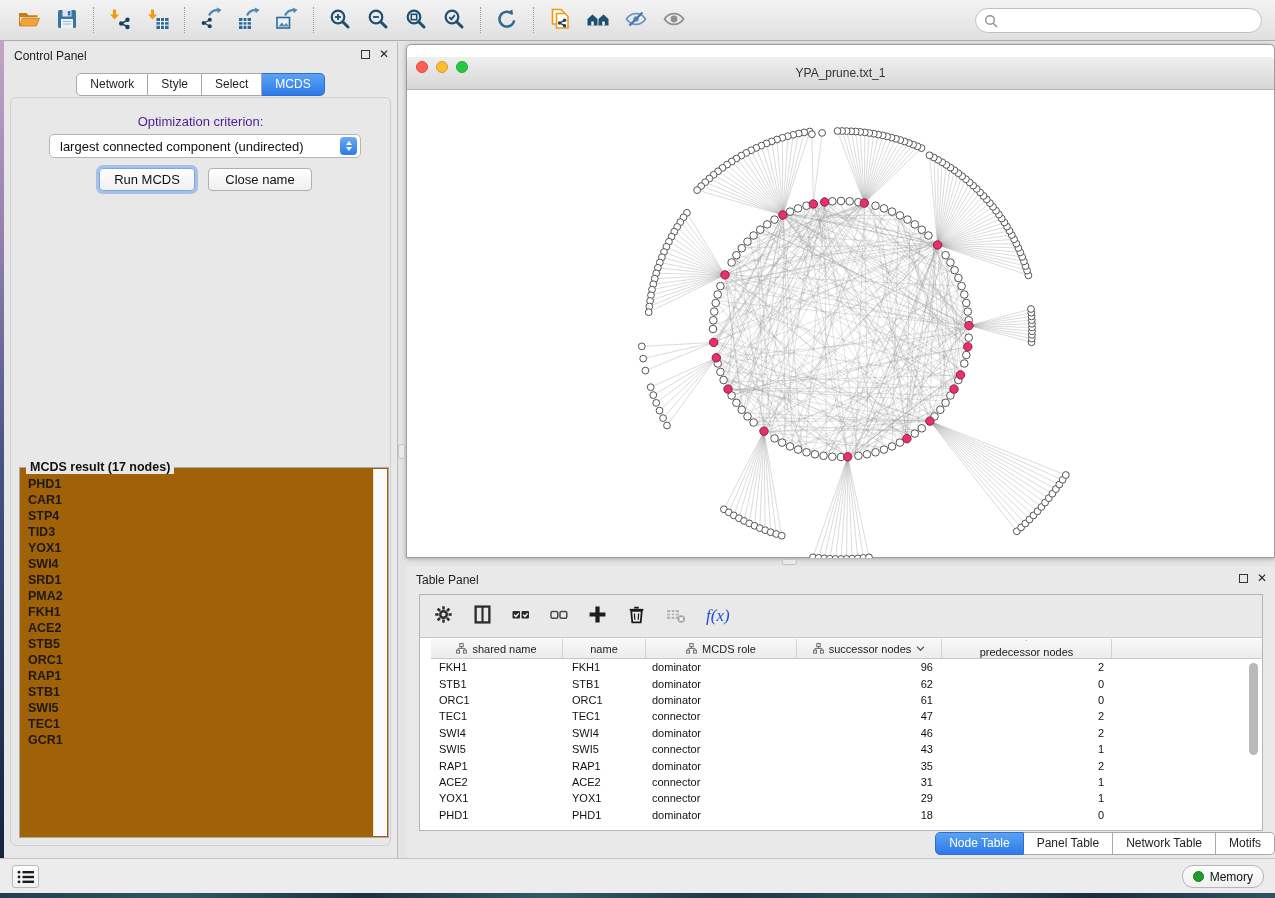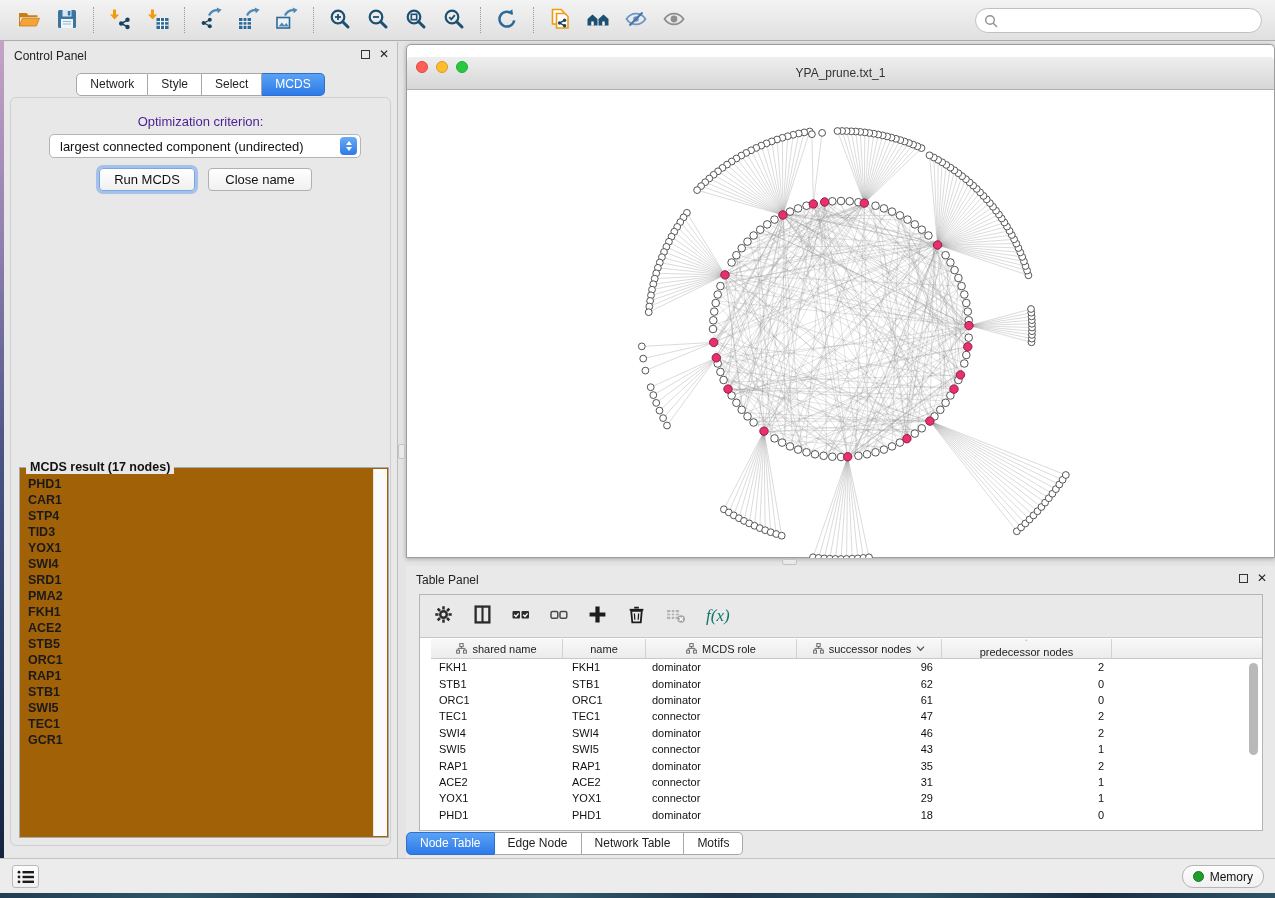--- a/index.html
+++ b/index.html
@@ -77,32 +77,32 @@
   #net-canvas { position:absolute; left:0; top:20px; width:867px; height:493px; }
 
   
   .vgrip { position:absolute; left:398px; top:444px; width:7px; height:15px; background:#e9e9e9; border:1px solid #c4c4c4; border-radius:2px; }
   .hgrip { position:absolute; left:782px; top:559px; width:15px; height:6px; background:#e9e9e9; border:1px solid #c4c4c4; border-radius:2px; }
 
   
   #table-panel { position:absolute; left:406px; top:566px; width:869px; height:292px; background:#e9e9e9; }
   #tp-box { position:absolute; left:13px; right:12px; top:28px; height:237px; border:1px solid #b5b5b5; background:#fff; }
   #tp-toolbar { height:43px; background:#e9e9e9; border-bottom:1px solid #c6c6c6; display:flex; align-items:center; padding-left:14px; gap:20px; }
-  .fx-label { font-family:"Liberation Serif","DejaVu Serif",serif; font-style:italic; font-size:17px; color:#0f766e; }
+  .fx-label { font-family:"Liberation Serif","DejaVu Serif",serif; font-style:italic; font-size:17px; color:#1d4ed8; }
 
   #tp-table { position:absolute; left:0; right:0; top:44px; bottom:0; overflow:hidden; background:#fff;margin-left:11px; }
   #tp-header { display:flex; height:20px; background:linear-gradient(#f8f8f8,#ececec); border-bottom:1px solid #c9c9c9; }
   .th { display:flex; align-items:center; justify-content:center; gap:5px; border-right:1px solid #d2d2d2;
     font-size:11px; color:#222; overflow:hidden; }
   .tr { display:flex; height:16.4px; align-items:center; }
   .td { font-size:11px; color:#111; white-space:nowrap; overflow:hidden; }
   .td.l { text-align:left; } .td.r { text-align:right; }
   #tp-scroll { position:absolute; right:4px; top:24px; width:9px; height:92px; background:#b9b9b9; border-radius:5px; }
 
-  #tp-tabs-row { position:absolute; left:0; top:266px; width:100%; display:flex; justify-content:flex-start; }
+  #tp-tabs-row { position:absolute; left:0; top:266px; width:100%; display:flex; justify-content:flex-end; }
 
   
   #status-bar { position:absolute; left:0; top:858px; width:1275px; height:35px; background:#ececec; border-top:1px solid #c3c3c3; }
   #status-list-btn { position:absolute; left:12px; top:6px; width:27px; height:23px; background:linear-gradient(#fdfdfd,#f0f0f0);
     border:1px solid #b9b9b9; border-radius:3px; display:flex; align-items:center; justify-content:center; }
   #memory-btn { position:absolute; right:11px; top:6px; height:23px; padding:0 10px; background:linear-gradient(#fdfdfd,#f0f0f0);
     border:1px solid #b5b5b5; border-radius:11px; display:flex; align-items:center; gap:6px; font-size:12px; color:#111; }
   .green-dot { width:11px; height:11px; border-radius:50%; background:#1f9d2c; border:1px solid #157a20; }
 </style>
 </head>
@@ -1172,21 +1172,21 @@
             <div class="td r" style="width: 145px; padding-right: 9px;">18</div>
             <div class="td r" style="width: 170px; padding-right: 8px;">0</div>
           </div>
         </div>
       <div id="tp-scroll"></div>
     </div>
   </div>
   <div id="tp-tabs-row">
       <div class="seg-group" id="tp-tabs">
         <div class="seg-tab selected">Node Table</div>
-        <div class="seg-tab">Edge Node</div>
+        <div class="seg-tab">Panel Table</div>
         <div class="seg-tab">Network Table</div>
         <div class="seg-tab">Motifs</div>
       </div>
     </div>
 </div>
 
 <div id="status-bar">
   <div id="status-list-btn">
     <svg width="18" height="14" viewBox="0 0 18 14">
         <g fill="#1c1c1c">

